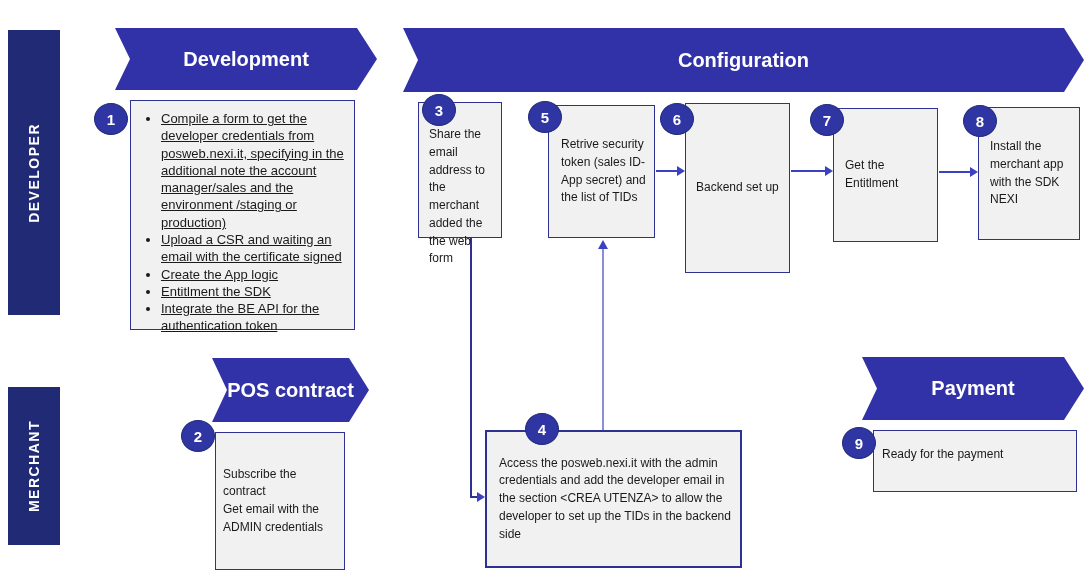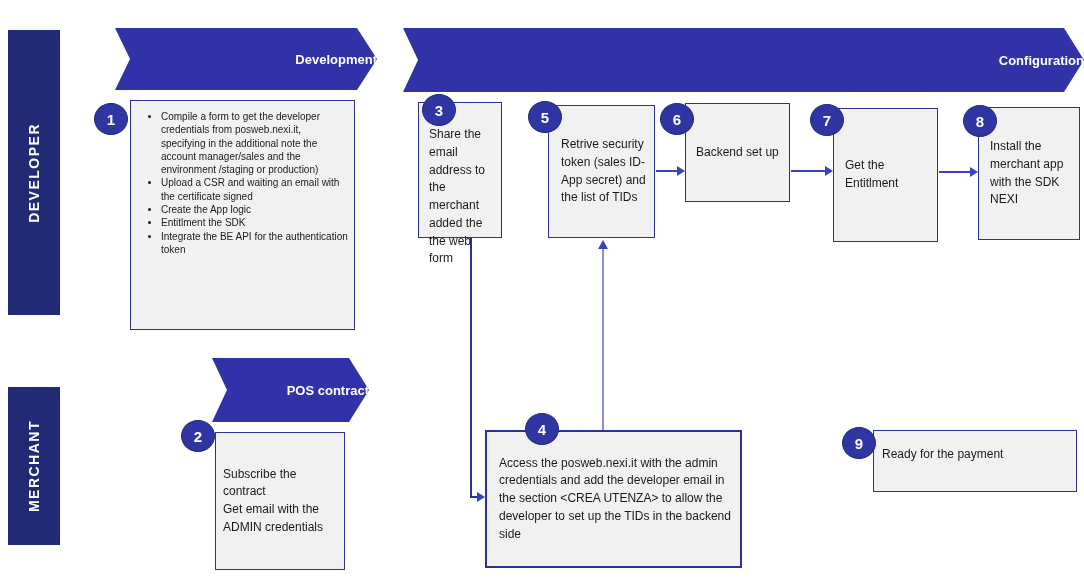--- a/index.html
+++ b/index.html
@@ -26,44 +26,44 @@
   }
   .lane-bar .lane-label{
     writing-mode:vertical-rl;transform:rotate(180deg);
     color:#fff;font-weight:bold;font-size:14px;letter-spacing:1.5px;white-space:nowrap;
   }
   .lane-developer{left:8px;top:30px;width:52px;height:285px;}
   .lane-merchant{left:8px;top:387px;width:52px;height:158px;}
   
   .banner{
     position:absolute;background:var(--banner);color:#fff;
-    display:flex;align-items:center;justify-content:flex-end;
-    font-weight:bold;font-size:13px;
+    display:flex;align-items:center;justify-content:center;
+    font-weight:bold;font-size:20px;
     clip-path:polygon(0 0, calc(100% - 20px) 0, 100% 50%, calc(100% - 20px) 100%, 0 100%, 15px 50%);
   }
   .banner-development{left:115px;top:28px;width:262px;height:62px;}
   .banner-configuration{left:403px;top:28px;width:681px;height:64px;}
   .banner-pos-contract{left:212px;top:358px;width:157px;height:64px;}
   .banner-payment{left:862px;top:357px;width:222px;height:63px;}
   
   .box{
     position:absolute;background:var(--box-fill);border:1.5px solid var(--box-border);
     box-sizing:border-box;display:flex;flex-direction:column;
     font-size:12px;line-height:1.48;
   }
   .box-text{white-space:pre-line;}
   .v-center{justify-content:center;}
-  .box-1{left:130px;top:100px;width:225px;height:230px;padding:9px 6px 6px 0;font-size:10px;line-height:1.33;}
+  .box-1{left:130px;top:100px;width:225px;height:230px;padding:9px 6px 6px 0;font-size:13px;line-height:1.33;text-decoration:underline;}
   .box-1 ul{margin:0;padding-left:30px;}
   .box-1 li{margin:0;padding:0;}
   .box-2{left:215px;top:432px;width:130px;height:138px;padding:6px 8px 6px 7px;}
   .box-3{left:418px;top:102px;width:84px;height:136px;padding:23px 6px 6px 10px;}
   .box-4{left:485px;top:430px;width:257px;height:138px;padding:6px 8px 6px 12px;border-width:2.5px;}
   .box-5{left:548px;top:105px;width:107px;height:133px;padding:6px 5px 6px 12px;}
-  .box-6{left:685px;top:103px;width:105px;height:99px;padding:6px 6px 6px 10px;}
+  .box-6{left:685px;top:103px;width:105px;height:170px;padding:6px 6px 6px 10px;}
   .box-7{left:833px;top:108px;width:105px;height:134px;padding:6px 6px 6px 11px;}
   .box-8{left:978px;top:107px;width:102px;height:133px;padding:6px 5px 6px 11px;}
   .box-9{left:873px;top:430px;width:204px;height:62px;padding:4px 6px 16px 8px;}
   
   .num-circle{
     position:absolute;width:34px;height:32px;border-radius:50%;
     background:var(--circle);border:1px solid var(--circle-edge);box-sizing:border-box;
     color:#fff;font-weight:bold;font-size:15px;
     display:flex;align-items:center;justify-content:center;z-index:3;
   }
@@ -97,20 +97,23 @@
   </div>
 
   <div class="banner banner-development">
     <span>Development</span>
   </div>
   <div class="banner banner-configuration">
     <span>Configuration</span>
   </div>
   <div class="banner banner-pos-contract">
     <span>POS contract</span>
+  </div>
+  <div class="banner banner-payment">
+    <span>Payment</span>
   </div>
 
   <div class="hline" style="left:656px;top:170px;width:22px;"></div>
   <div class="head-right" style="left:677px;top:166px;"></div>
 
   <div class="hline" style="left:791px;top:170px;width:35px;"></div>
   <div class="head-right" style="left:825px;top:166px;"></div>
 
   <div class="hline" style="left:939px;top:171px;width:32px;"></div>
   <div class="head-right" style="left:970px;top:167px;"></div>

